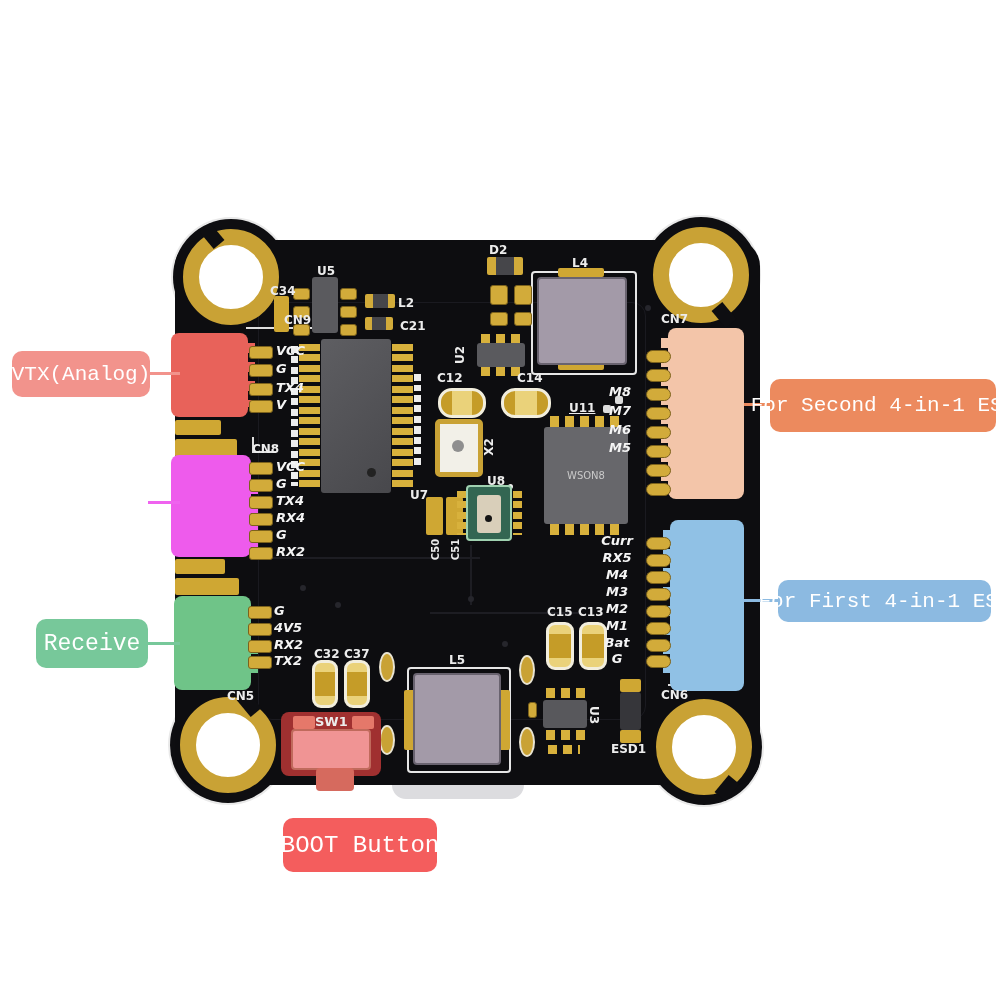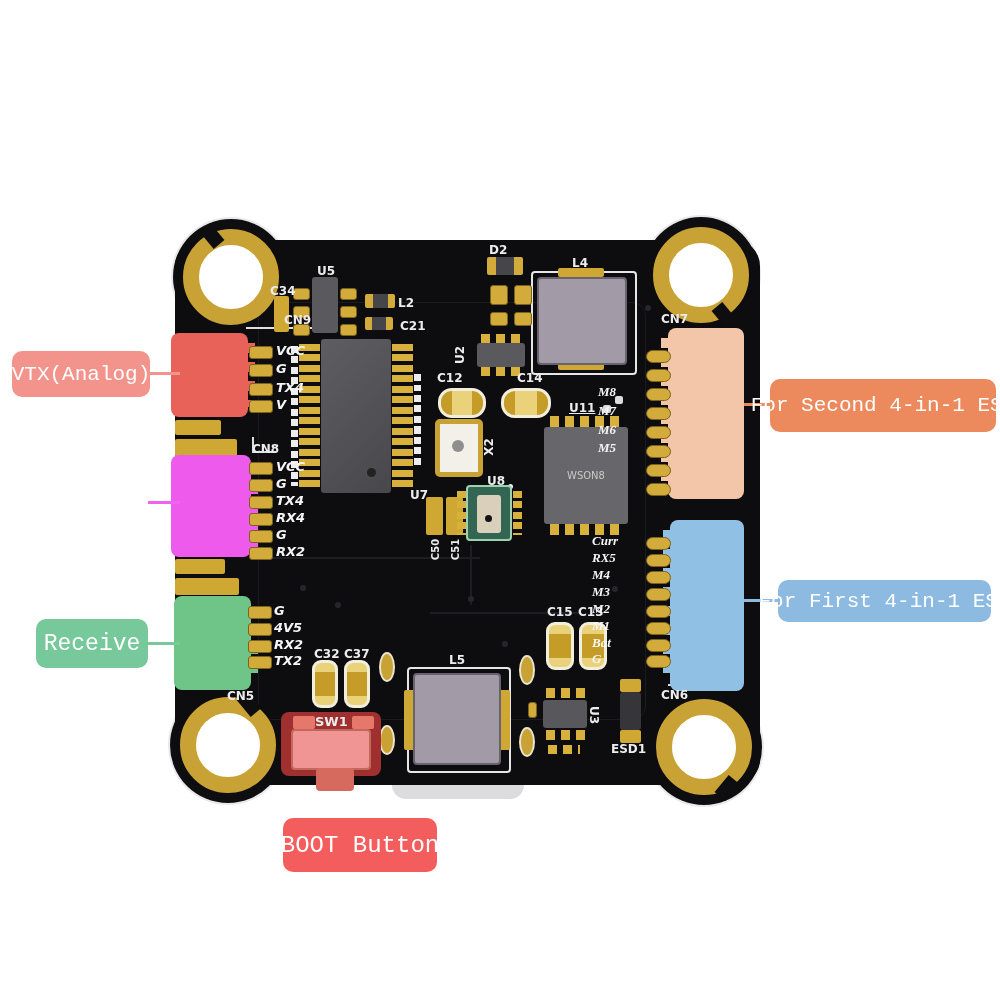--- a/index.html
+++ b/index.html
@@ -44,21 +44,21 @@
   .strip-v { position:absolute; background:repeating-linear-gradient(180deg,#d8b13c 0 7px,transparent 7px 10.5px); }
   .strip-vw{ position:absolute; background:repeating-linear-gradient(180deg,#ededed 0 7px,transparent 7px 10.5px); }
   .strip-h { position:absolute; background:repeating-linear-gradient(90deg,#d8b13c 0 9px,transparent 9px 15px); }
   .dot     { position:absolute; border-radius:50%; }
 
   
   .ref   { position:absolute; color:#ececec; font:700 12px "DejaVu Sans",sans-serif; white-space:nowrap; }
   .refv  { transform:rotate(-90deg); transform-origin:center; text-align:center; }
   .refv90{ transform:rotate(90deg); transform-origin:center; text-align:center; }
   .pinlbl{ position:absolute; color:#f5f5f5; font:italic 700 13px "DejaVu Sans",sans-serif; white-space:nowrap; }
-  .pinlbl.r { text-align:left;font-family:Liberation Serif, serif; }
+  .pinlbl.r { text-align:center; }
   .chiptext { position:absolute; color:#c9c9c9; font:400 10px "DejaVu Sans",sans-serif; text-align:center; }
 
   
   .conn { position:absolute; border-radius:8px; }
   .conn.l::after { content:""; position:absolute; right:-7px; top:10px; bottom:10px; width:8px;
                    background:repeating-linear-gradient(180deg,var(--c) 0 10px,transparent 10px 19px); }
   .conn.r::after { content:""; position:absolute; left:-7px; top:10px; bottom:10px; width:8px;
                    background:repeating-linear-gradient(180deg,var(--c) 0 10px,transparent 10px 19px); }
 
   

